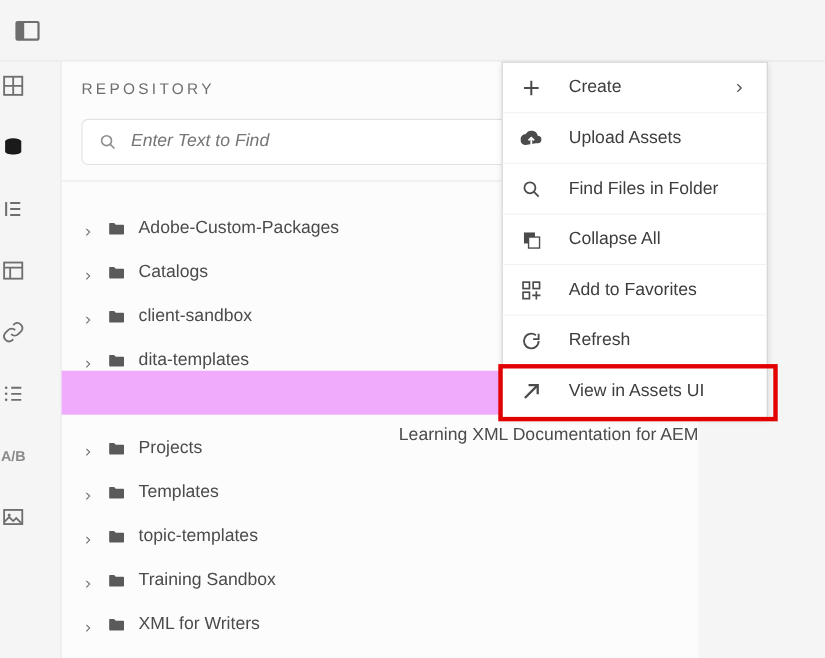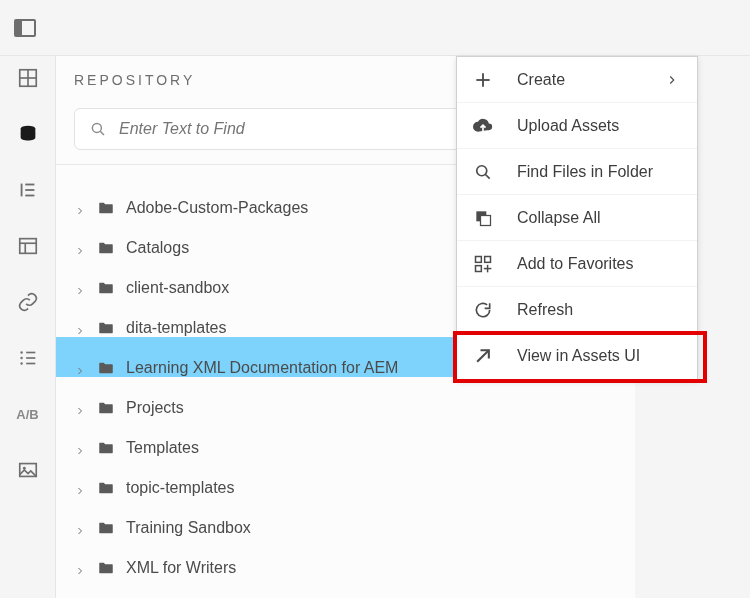--- a/index.html
+++ b/index.html
@@ -1,31 +1,31 @@
 <!DOCTYPE html>
 <html><head>
 <meta charset="utf-8">
 <style>
   * { box-sizing: border-box; margin: 0; padding: 0; }
   html, body { width: 750px; height: 598px; font-family: "Segoe UI", "Helvetica Neue", Arial, sans-serif; background: #f5f5f5; color: #4b4b4b; overflow: hidden; }
   .top-rail { position: absolute; top: 0; left: 0; width: 750px; height: 56px; background: #f5f5f5; border-bottom: 1px solid #e6e6e6; display:flex; align-items:center; padding-left:13px; }
-  .left-rail { position: absolute; top: 56px; left: 0; width: 55px; height: 542px; background: #f5f5f5; display: flex; flex-direction: column; align-items: center; padding-top: 10px; gap: 32px; }
+  .left-rail { position: absolute; top: 56px; left: 0; width: 55px; height: 542px; background: #f5f5f5; display: flex; flex-direction: column; padding-top: 10px; gap: 32px; }
   .left-rail .rail-item { width: 24px; height: 24px; color: #6e6e6e; display:flex; align-items:center; justify-content:center; fill:#6e6e6e; }
   .left-rail .rail-item.active { color:#1a1a1a; fill:#1a1a1a; }
   .panel { position: absolute; top: 56px; left: 55px; width: 580px; height: 542px; background: #fcfcfc; border-left: 1px solid #e6e6e6; }
   .panel-header { height: 48px; display: flex; align-items: center; padding-left: 18px; padding-right: 18px; }
   .panel-title { font-size: 14px; letter-spacing: 3px; color: #6e6e6e; text-transform: uppercase; }
   .panel-header .add-btn { margin-left: auto; color:#6e6e6e; fill:#6e6e6e; display:flex; align-items:center; }
   .search-row { display:flex; padding: 4px 18px 14px 18px; border-bottom:1px solid #e8e8e8; gap:12px; }
   .search-box { flex:1; background:#fff; border:1px solid #e2e2e2; border-radius:6px; height:42px; display:flex; align-items:center; padding:0 14px; gap:12px; }
   .search-box input { border:none; outline:none; font-size:16px; font-style:italic; color:#8e8e8e; width:100%; background:transparent; }
   .filter-btn { color:#6e6e6e; fill:#6e6e6e; }
   .tree { padding: 12px 0; }
   .tree-row { display:flex; align-items:flex-end; height:40px; padding-left:18px; gap:10px; font-size:16px; color:#4b4b4b; }
-  .tree-row.selected { background:#7dd3fc; }
+  .tree-row.selected { background:#f0abfc;flex-direction:column; }
   .tree-row .chev { width:12px; display:flex; justify-content:center; }
   .tree-row .folder { width:20px; display:flex; justify-content:center; }
   .tree-row .label { white-space:nowrap; }
   
   .context-menu { position:absolute; top:56px; left:456px; width:242px; background:#fff; border:1px solid #d0d0d0; box-shadow:0 2px 6px rgba(0,0,0,0.12); }
   .menu-item { height:46px; display:flex; align-items:center; padding:0 18px 0 14px; gap:22px; font-size:16px; color:#3d3d3d; border-bottom:1px solid #f2f2f2; position:relative; }
   .menu-item:last-child { border-bottom:none; }
   .menu-item .mi-icon { width:24px; height:24px; display:flex; align-items:center; justify-content:center; color:#4b4b4b; fill:#4b4b4b; }
   .menu-item .mi-label { flex:1; }
   .menu-item .submenu-arrow { color:#4b4b4b; }

